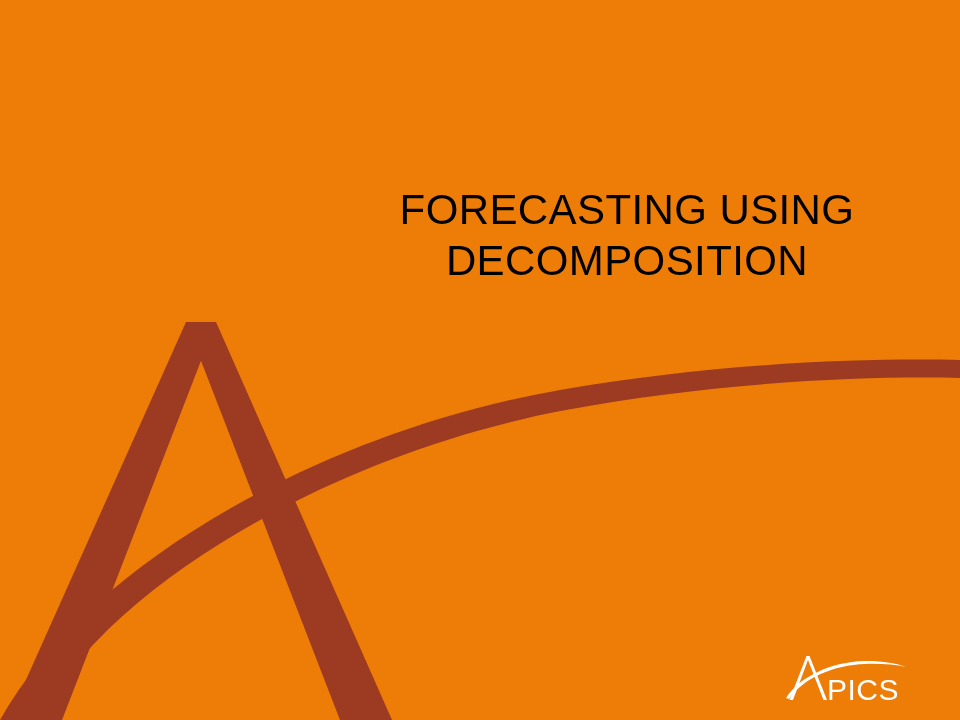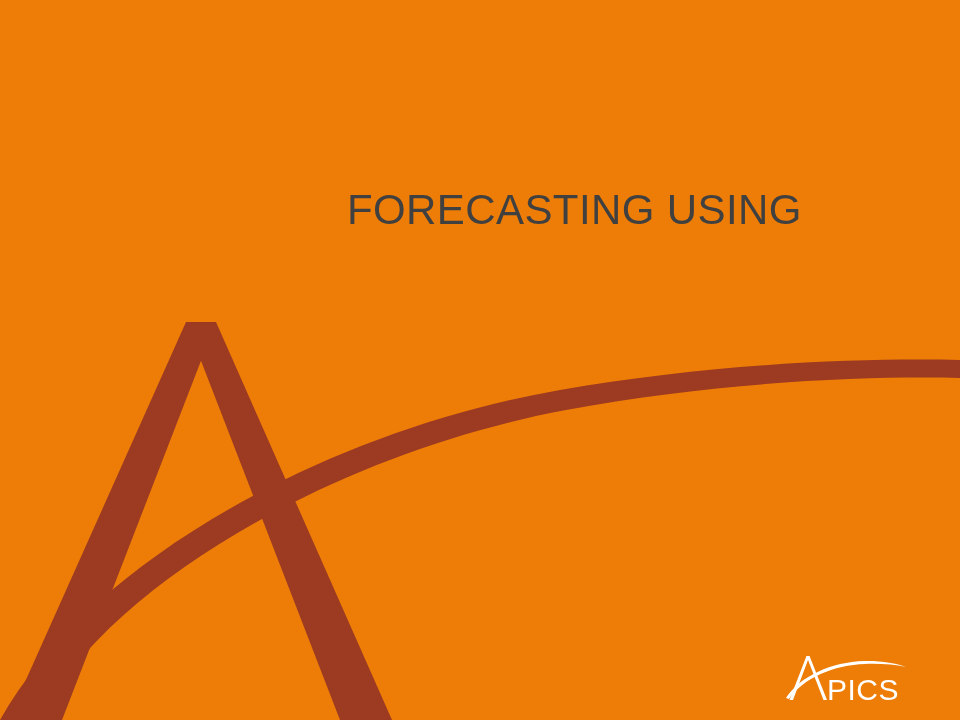--- a/index.html
+++ b/index.html
@@ -31,27 +31,28 @@
   }
 
   
   .title-block {
     position: absolute;
     left: 347px;
     top: 184px;
     width: 560px;
   }
   .title-line {
-    color: #404040;
+    color: #000000;
     font-family: "Liberation Sans", sans-serif;
     font-size: 42px;
     line-height: 51px;
     font-weight: 400;
     letter-spacing: 0.4px;
     white-space: nowrap;
+    text-align: center;
   }
 
   
   .logo {
     position: absolute;
     left: 782px;
     top: 648px;
     width: 136px;
     height: 62px;
   }
@@ -71,20 +72,21 @@
              C 90 560, 330 430, 560 390
              C 720 362, 870 358, 960 360
              L 960 378
              C 870 376, 722 381, 566 410
              C 340 452, 110 582, 38 720
              Z" fill="#9C3A22"></path>
   </svg>
 
   <div class="title-block">
     <div class="title-line">FORECASTING USING</div>
+    <div class="title-line">DECOMPOSITION</div>
   </div>
 
   <svg class="logo" viewBox="0 0 136 62" xmlns="http://www.w3.org/2000/svg">
 
     <g>
       <path d="M 24.5 8 L 27.5 8 L 45 52 L 41.5 52 Z" fill="#ffffff"></path>
       <path d="M 24.5 8 L 27.5 8 L 11 52 L 7.5 52 Z" fill="#ffffff"></path>
     </g>
 
     <path d="M 4 50

